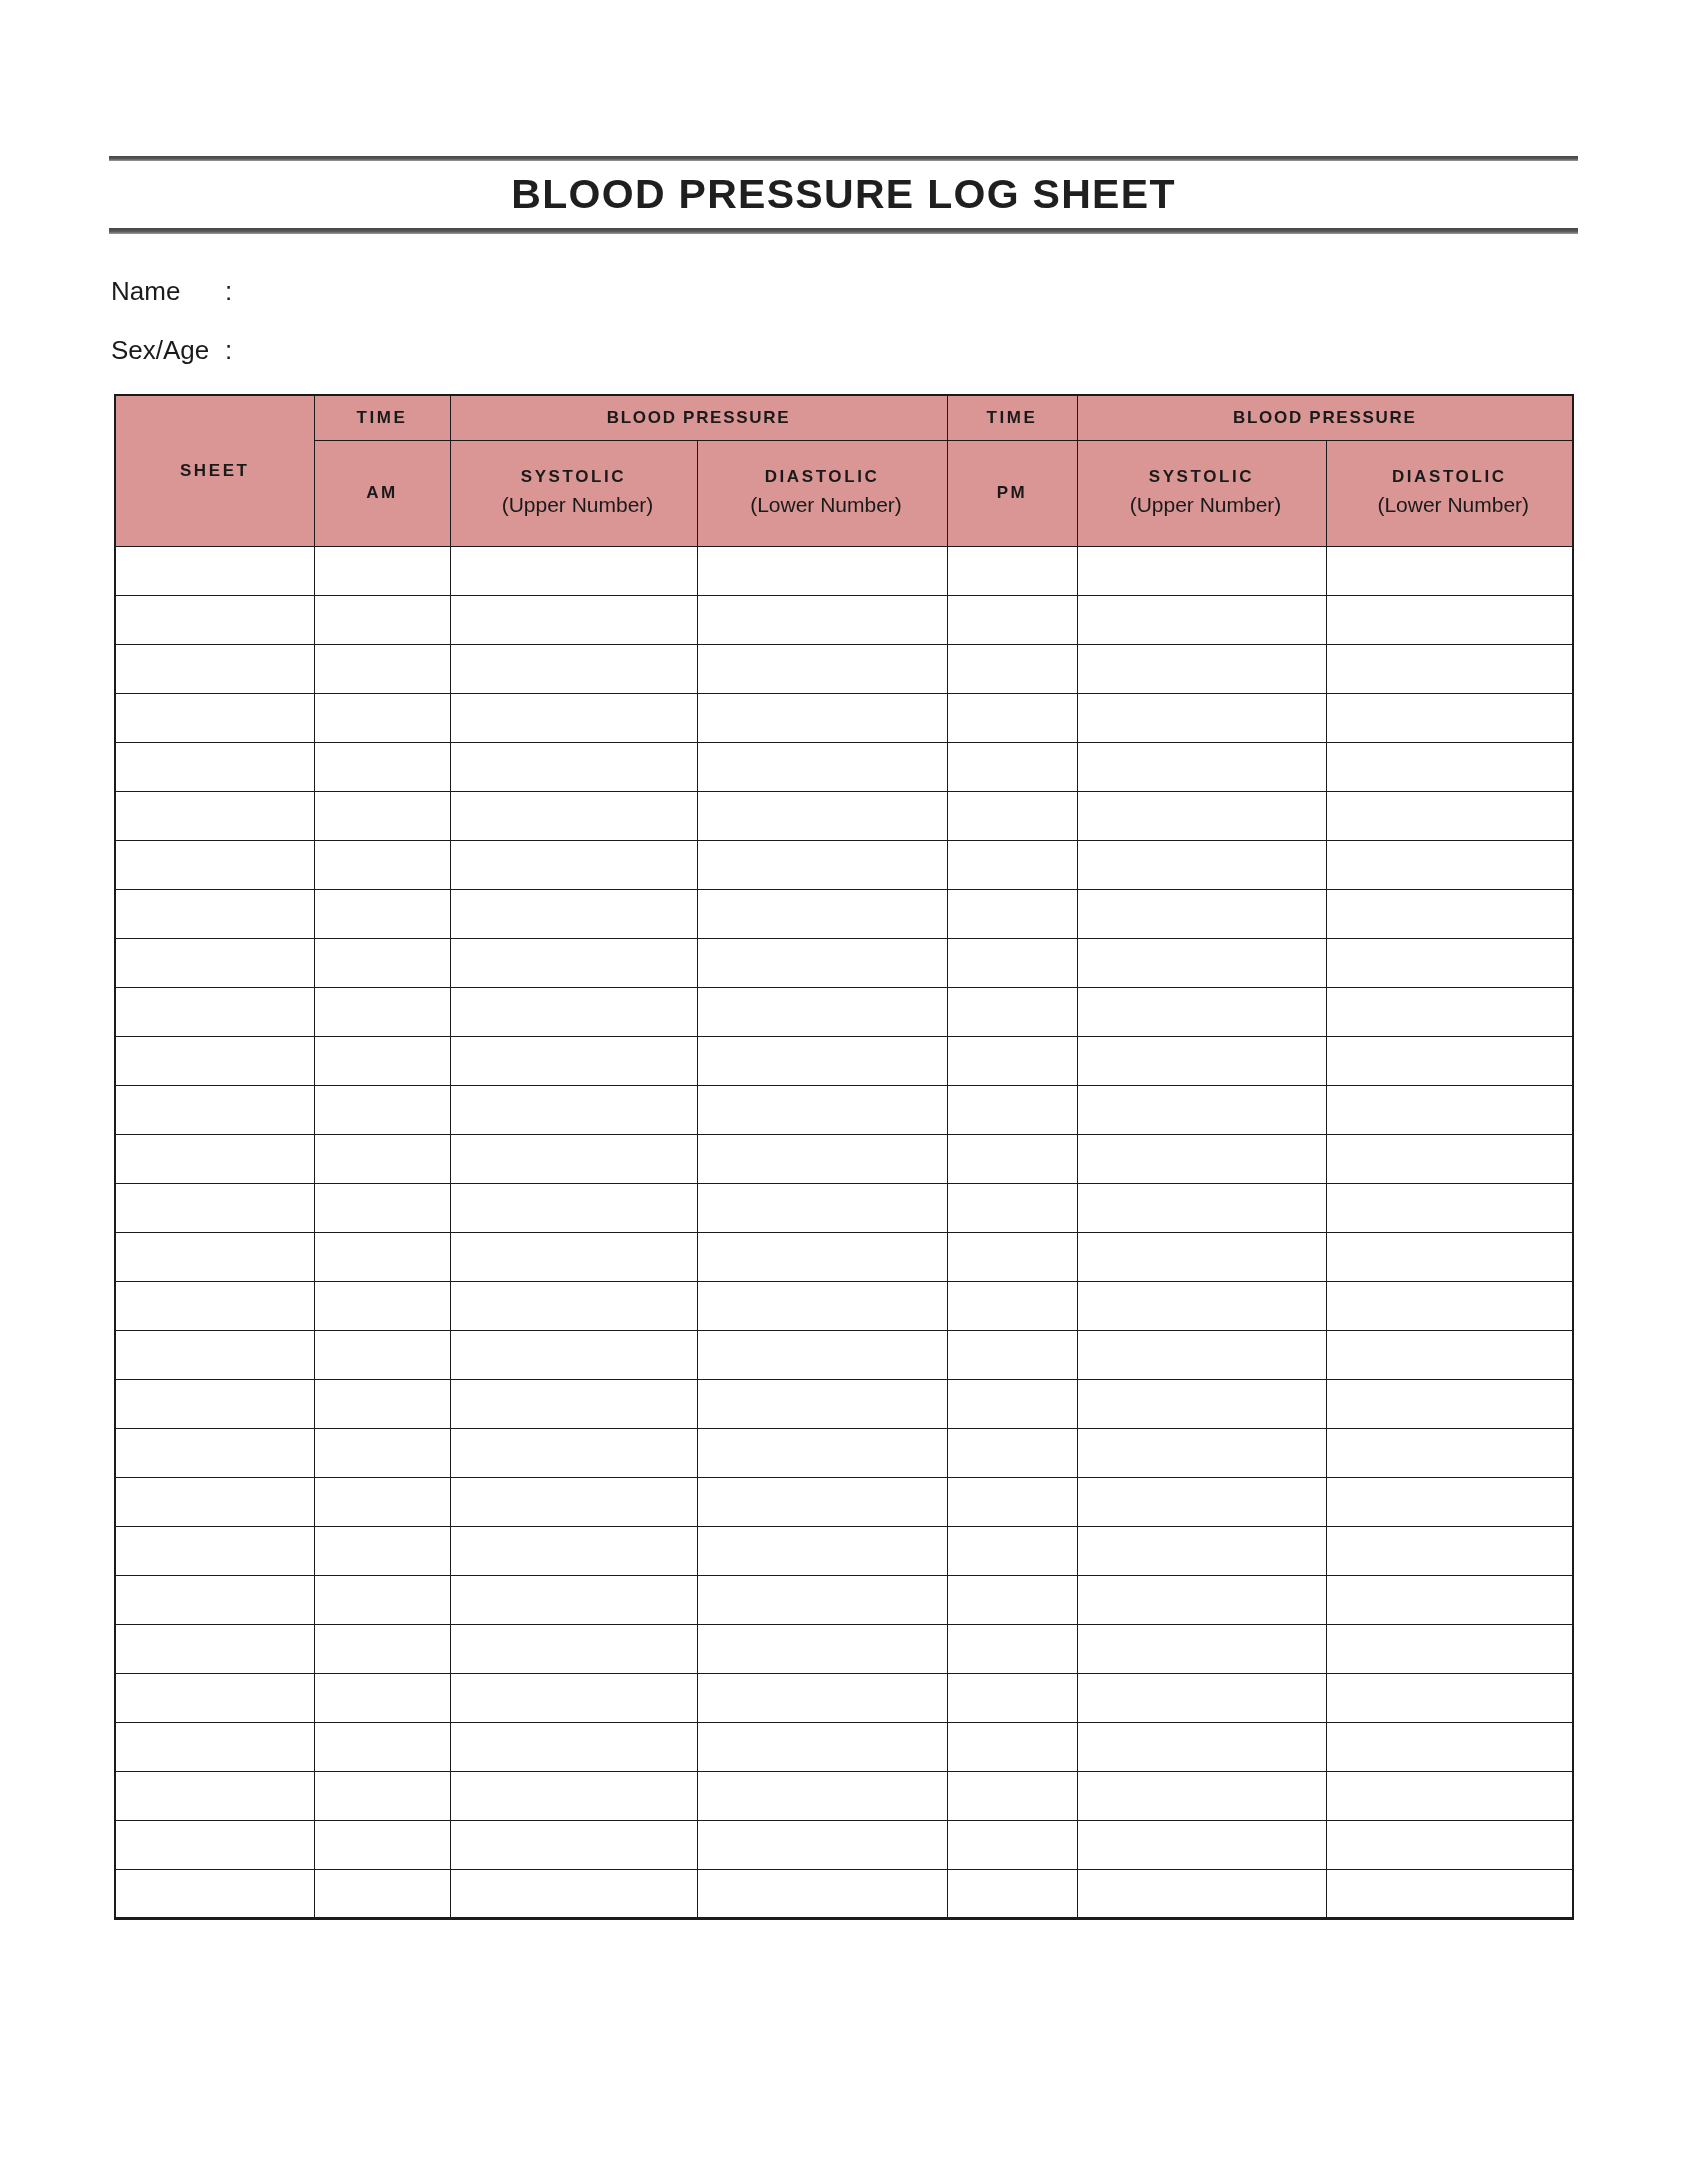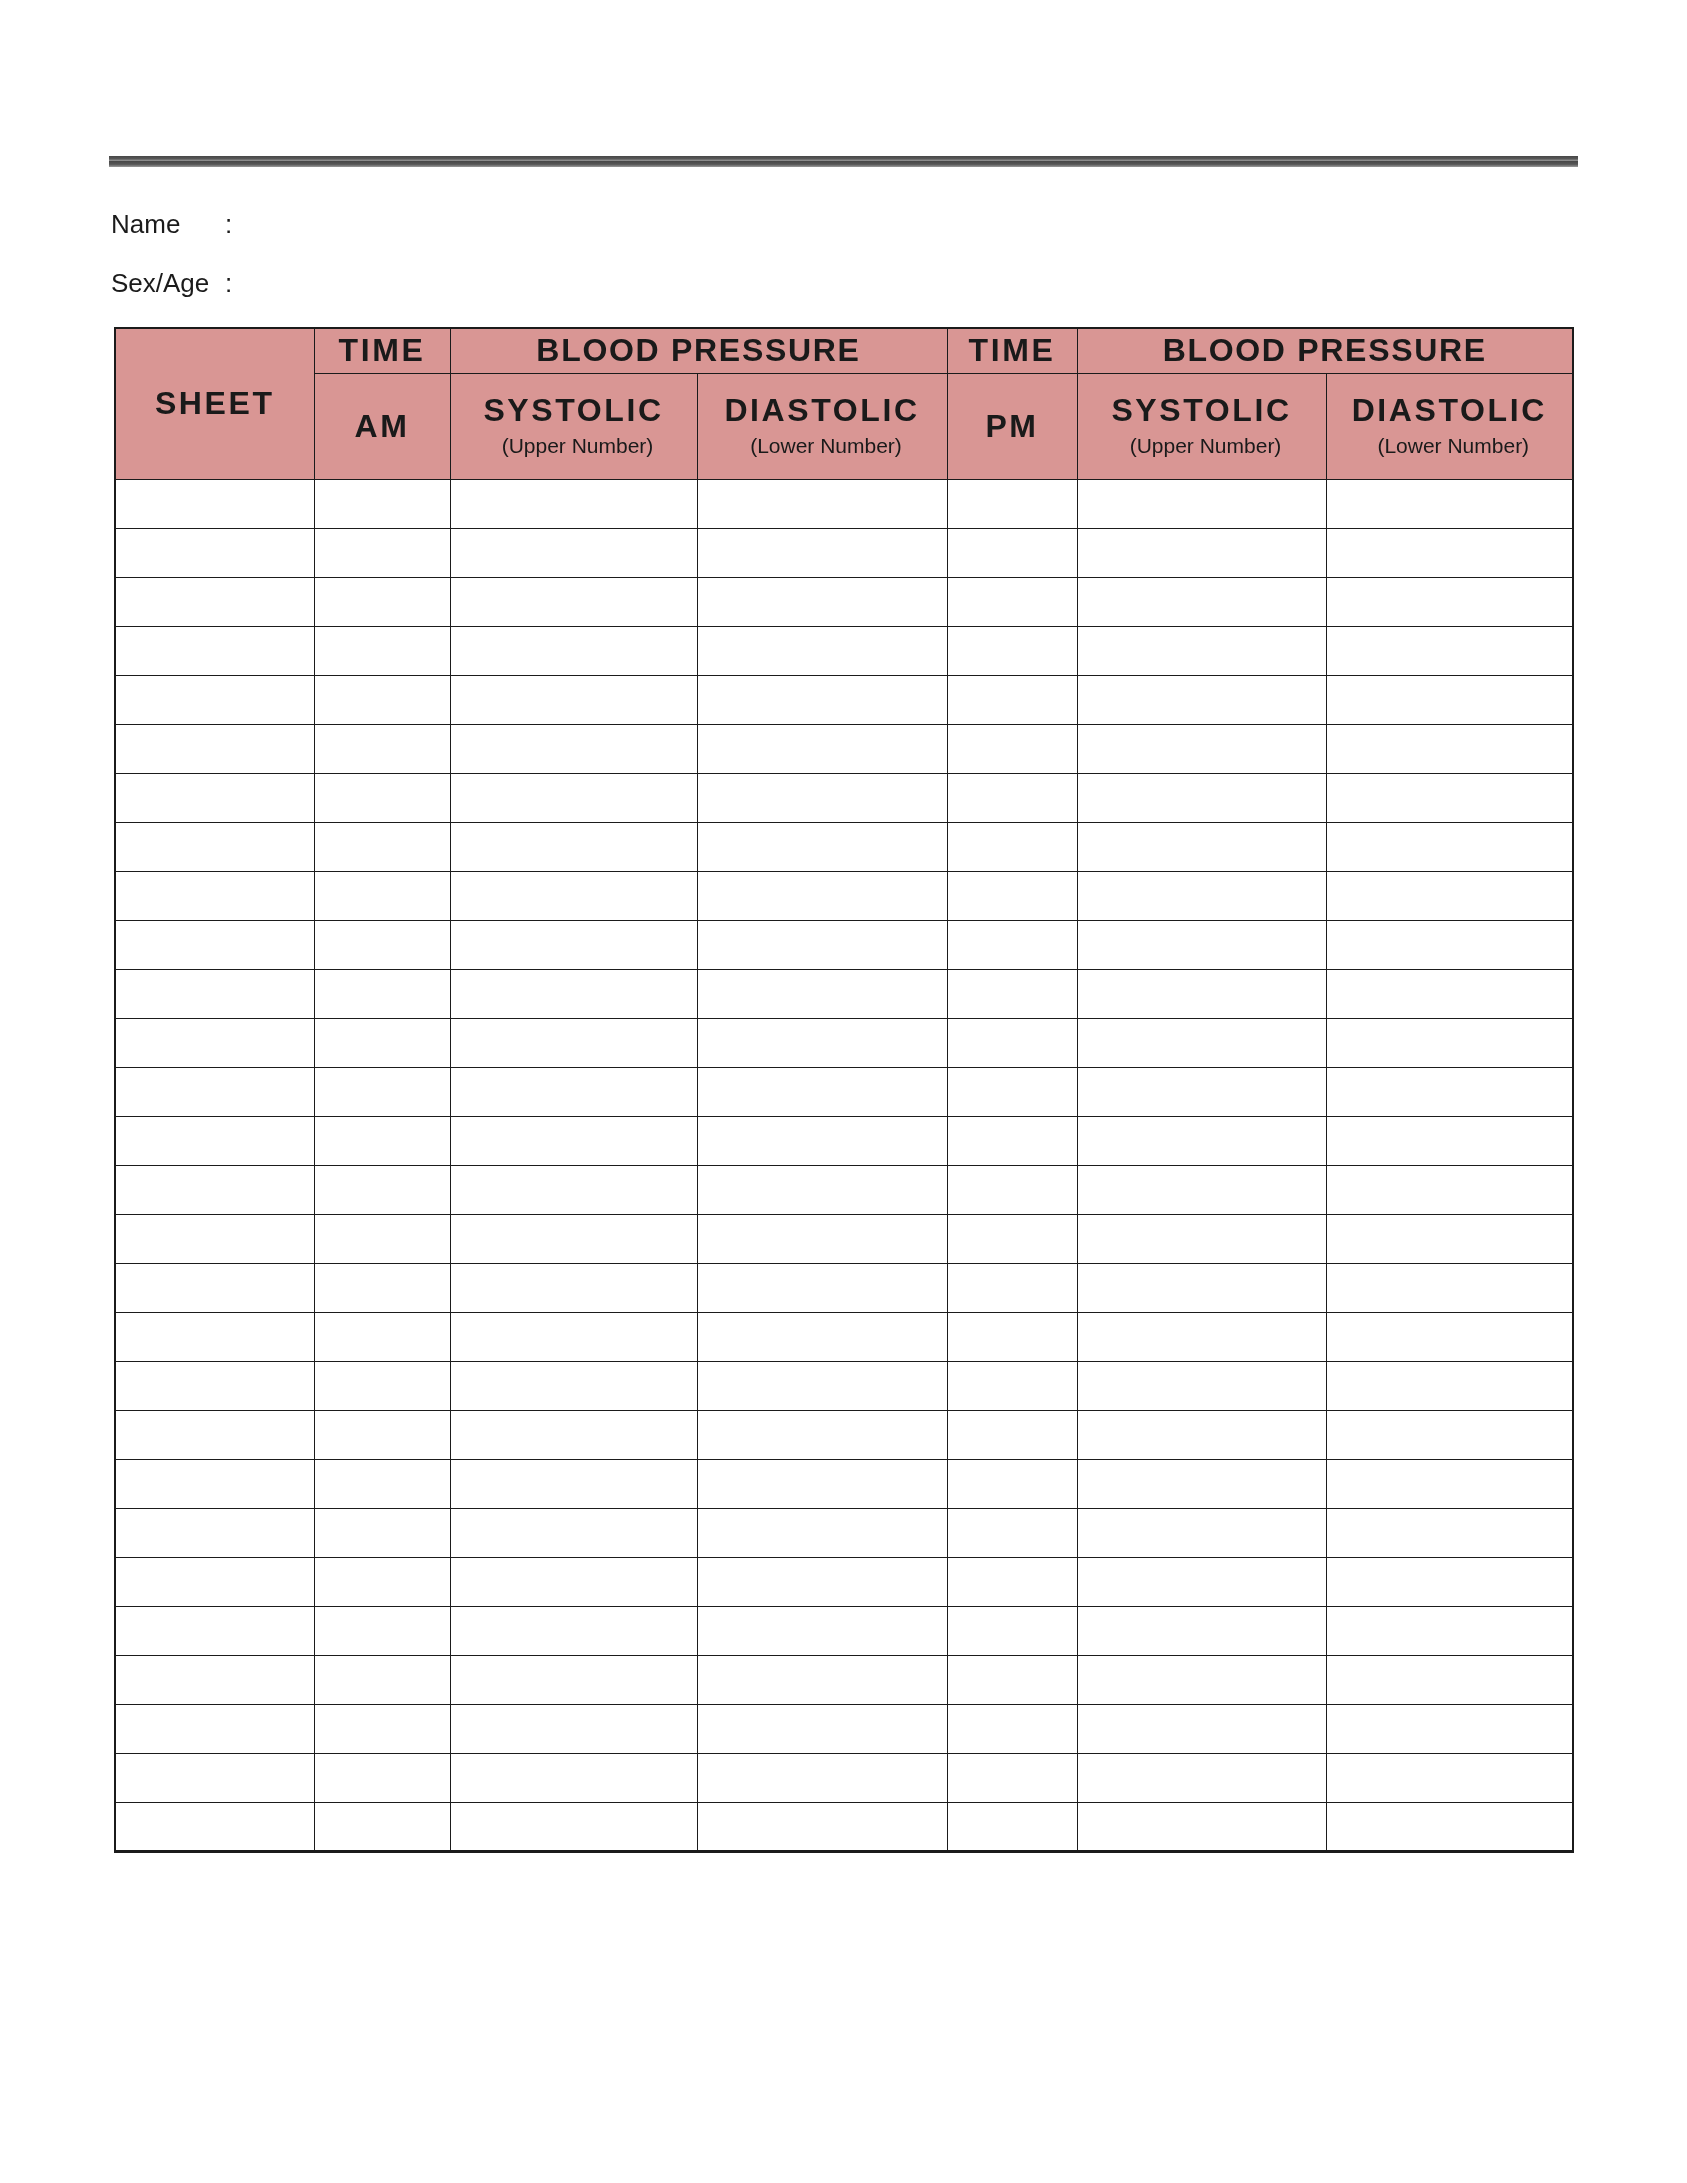--- a/index.html
+++ b/index.html
@@ -66,21 +66,21 @@
   table.log thead th {
     background: #d99694;
     color: #1a1a1a;
     font-weight: 700;
     text-align: center;
     vertical-align: middle;
   }
   tr.hrow1 { height: 45px; }
   tr.hrow2 { height: 106px; }
   .h-main {
-    font-size: 32px;
+    font-size: 17px;
     letter-spacing: 2.6px;
     line-height: 1.1;
     white-space: nowrap;
   }
   .h-bp { letter-spacing: 1.7px; }
   .h-stack { display: flex; flex-direction: column; justify-content: space-between; }
   .h-sub {
     font-weight: 400;
     font-size: 21px;
     letter-spacing: 0px;
@@ -92,20 +92,23 @@
   tbody tr { height: 49px; }
   tbody td { background: #ffffff; }
 </style>
 </head>
 <body>
 
 <div class="page">
 
   <div class="rule rule-top"></div>
 
+  <div class="title-band">
+    <div class="doc-title">BLOOD PRESSURE LOG SHEET</div>
+  </div>
 
   <div class="rule rule-bottom"></div>
 
   <div class="fields">
     <div class="field-row">
       <span class="field-label">Name</span>
       <span class="field-colon">:</span>
     </div>
     <div class="field-row">
       <span class="field-label">Sex/Age</span>

